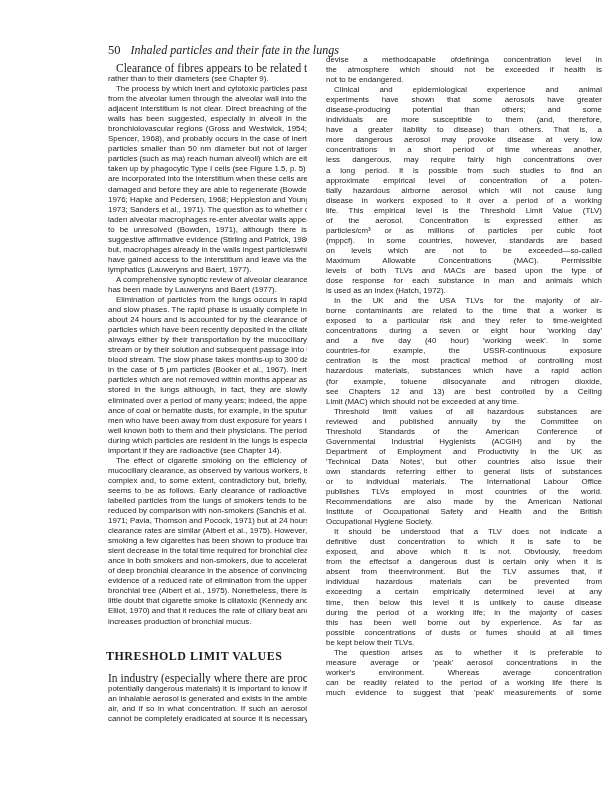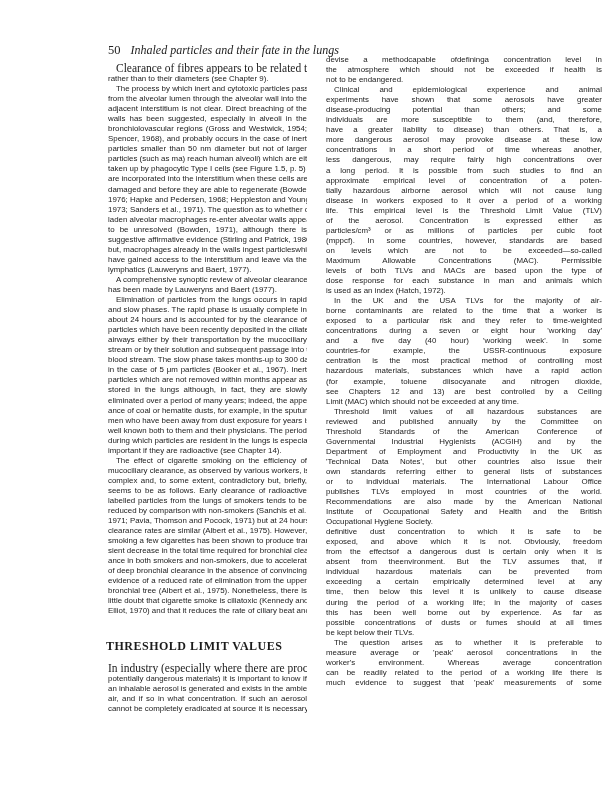--- a/index.html
+++ b/index.html
@@ -83,20 +83,21 @@
       <span class="line">1971; Pavia, Thomson and Pocock, 1971) but at 24 hours the</span>
       <span class="line">clearance rates are similar (Albert et al., 1975). However,</span>
       <span class="line">smoking a few cigarettes has been shown to produce tran-</span>
       <span class="line">sient decrease in the total time required for bronchial clear-</span>
       <span class="line">ance in both smokers and non-smokers, due to acceleration</span>
       <span class="line">of deep bronchial clearance in the absence of convincing</span>
       <span class="line">evidence of a reduced rate of elimination from the upper</span>
       <span class="line">bronchial tree (Albert et al., 1975). Nonetheless, there is</span>
       <span class="line">little doubt that cigarette smoke is ciliatoxic (Kennedy and</span>
       <span class="line">Elliot, 1970) and that it reduces the rate of ciliary beat and</span>
+      <span class="line last">increases production of bronchial mucus.</span>
     </div>
 
     <h2 class="section-heading">THRESHOLD LIMIT VALUES</h2>
 
     <div>
       <span class="line lead">In industry (especially where there are processes using</span>
       <span class="line">potentially dangerous materials) it is important to know if</span>
       <span class="line">an inhalable aerosol is generated and exists in the ambient</span>
       <span class="line">air, and if so in what concentration. If such an aerosol</span>
       <span class="line">cannot be completely eradicated at source it is necessary to</span>
@@ -108,21 +109,21 @@
       <span class="line">devise a methodcapable ofdefininga concentration level in</span>
       <span class="line">the atmosphere which should not be exceeded if health is</span>
       <span class="line last">not to be endangered.</span>
     </div>
     <div>
       <span class="line indent">Clinical and epidemiological experience and animal</span>
       <span class="line">experiments have shown that some aerosols have greater</span>
       <span class="line">disease-producing potential than others; and some</span>
       <span class="line">individuals are more susceptible to them (and, therefore,</span>
       <span class="line">have a greater liability to disease) than others. That is, a</span>
-      <span class="line">more dangerous aerosol may provoke disease at these low</span>
+      <span class="line">more dangerous aerosol may provoke disease at very low</span>
       <span class="line">concentrations in a short period of time whereas another,</span>
       <span class="line">less dangerous, may require fairly high concentrations over</span>
       <span class="line">a long period. It is possible from such studies to find an</span>
       <span class="line">approximate empirical level of concentration of a poten-</span>
       <span class="line">tially hazardous airborne aerosol which will not cause lung</span>
       <span class="line">disease in workers exposed to it over a period of a working</span>
       <span class="line">life. This empirical level is the Threshold Limit Value (TLV)</span>
       <span class="line">of the aerosol. Concentration is expressed either as</span>
       <span class="line">particles/cm³ or as millions of particles per cubic foot</span>
       <span class="line">(mppcf). In some countries, however, standards are based</span>
@@ -153,20 +154,21 @@
       <span class="line">Department of Employment and Productivity in the UK as</span>
       <span class="line">'Technical Data Notes', but other countries also issue their</span>
       <span class="line">own standards referring either to general lists of substances</span>
       <span class="line">or to individual materials. The International Labour Office</span>
       <span class="line">publishes TLVs employed in most countries of the world.</span>
       <span class="line">Recommendations are also made by the American National</span>
       <span class="line">Institute of Occupational Safety and Health and the British</span>
       <span class="line last">Occupational Hygiene Society.</span>
     </div>
     <div>
+      <span class="line indent">It should be understood that a TLV does not indicate a</span>
       <span class="line">definitive dust concentration to which it is safe to be</span>
       <span class="line">exposed, and above which it is not. Obviously, freedom</span>
       <span class="line">from the effectsof a dangerous dust is certain only when it is</span>
       <span class="line">absent from theenvironment. But the TLV assumes that, if</span>
       <span class="line">individual hazardous materials can be prevented from</span>
       <span class="line">exceeding a certain empirically determined level at any</span>
       <span class="line">time, then below this level it is unlikely to cause disease</span>
       <span class="line">during the period of a working life; in the majority of cases</span>
       <span class="line">this has been well borne out by experience. As far as</span>
       <span class="line">possible concentrations of dusts or fumes should at all times</span>

